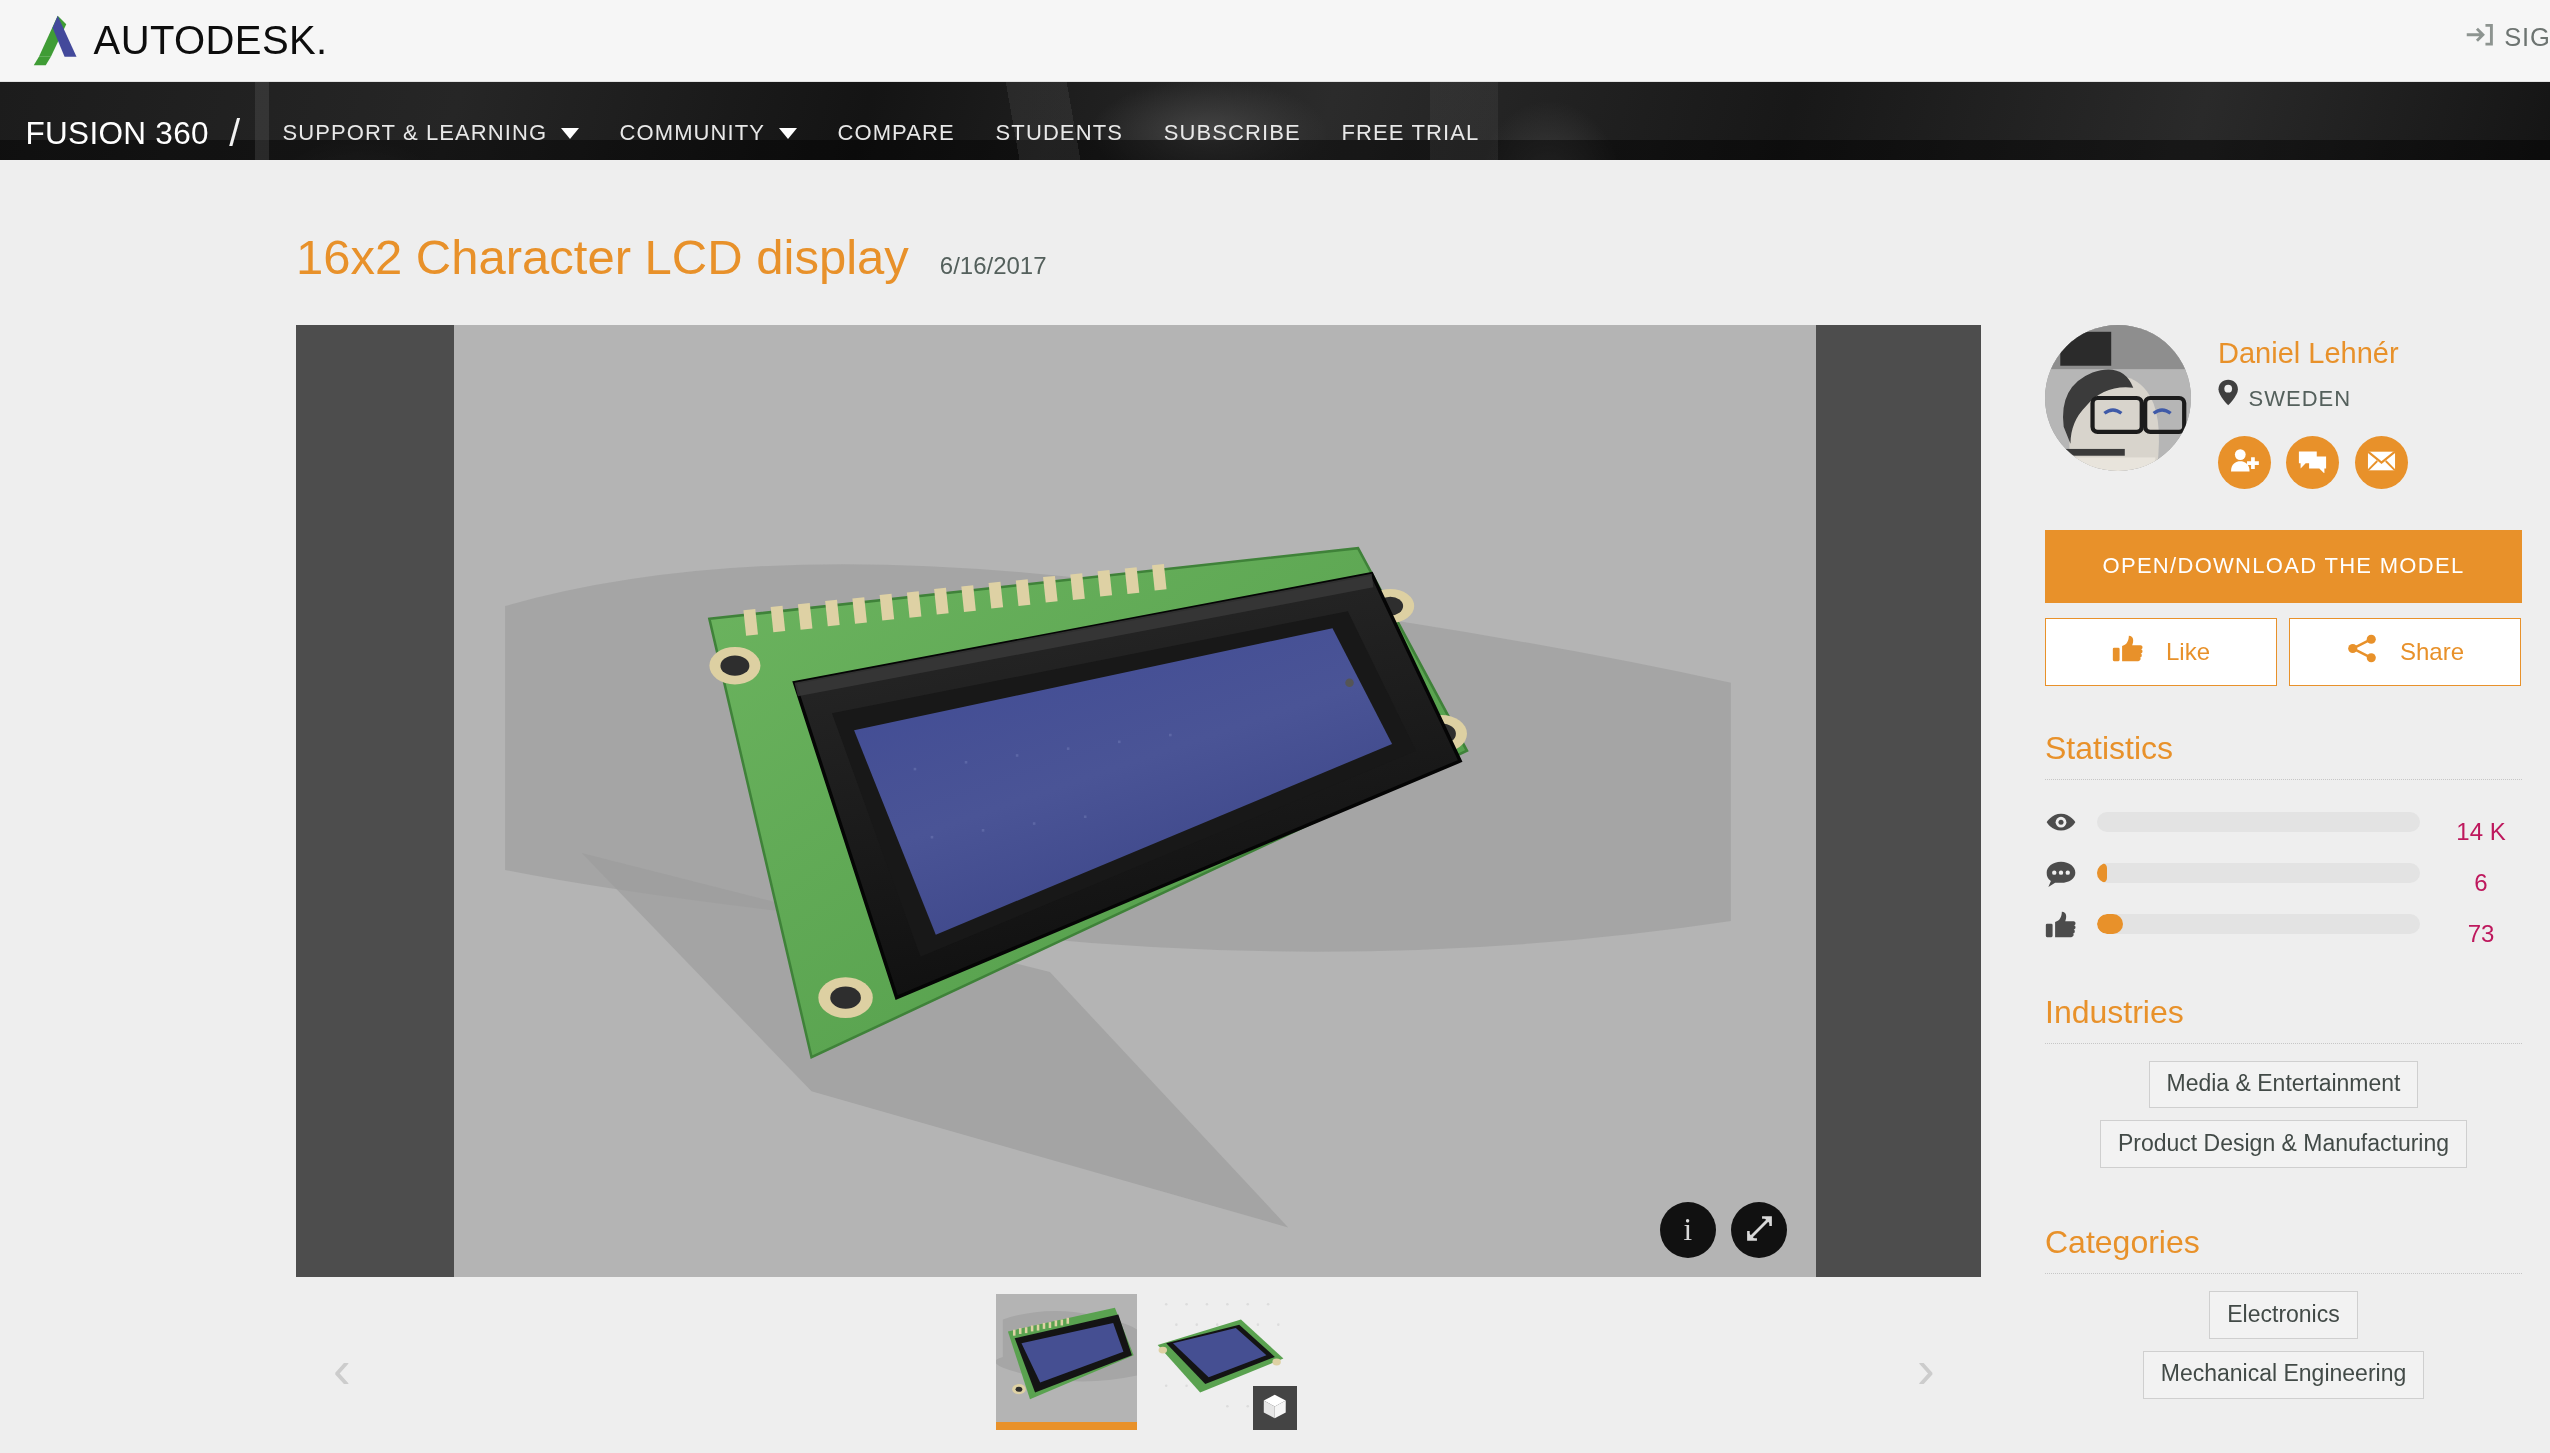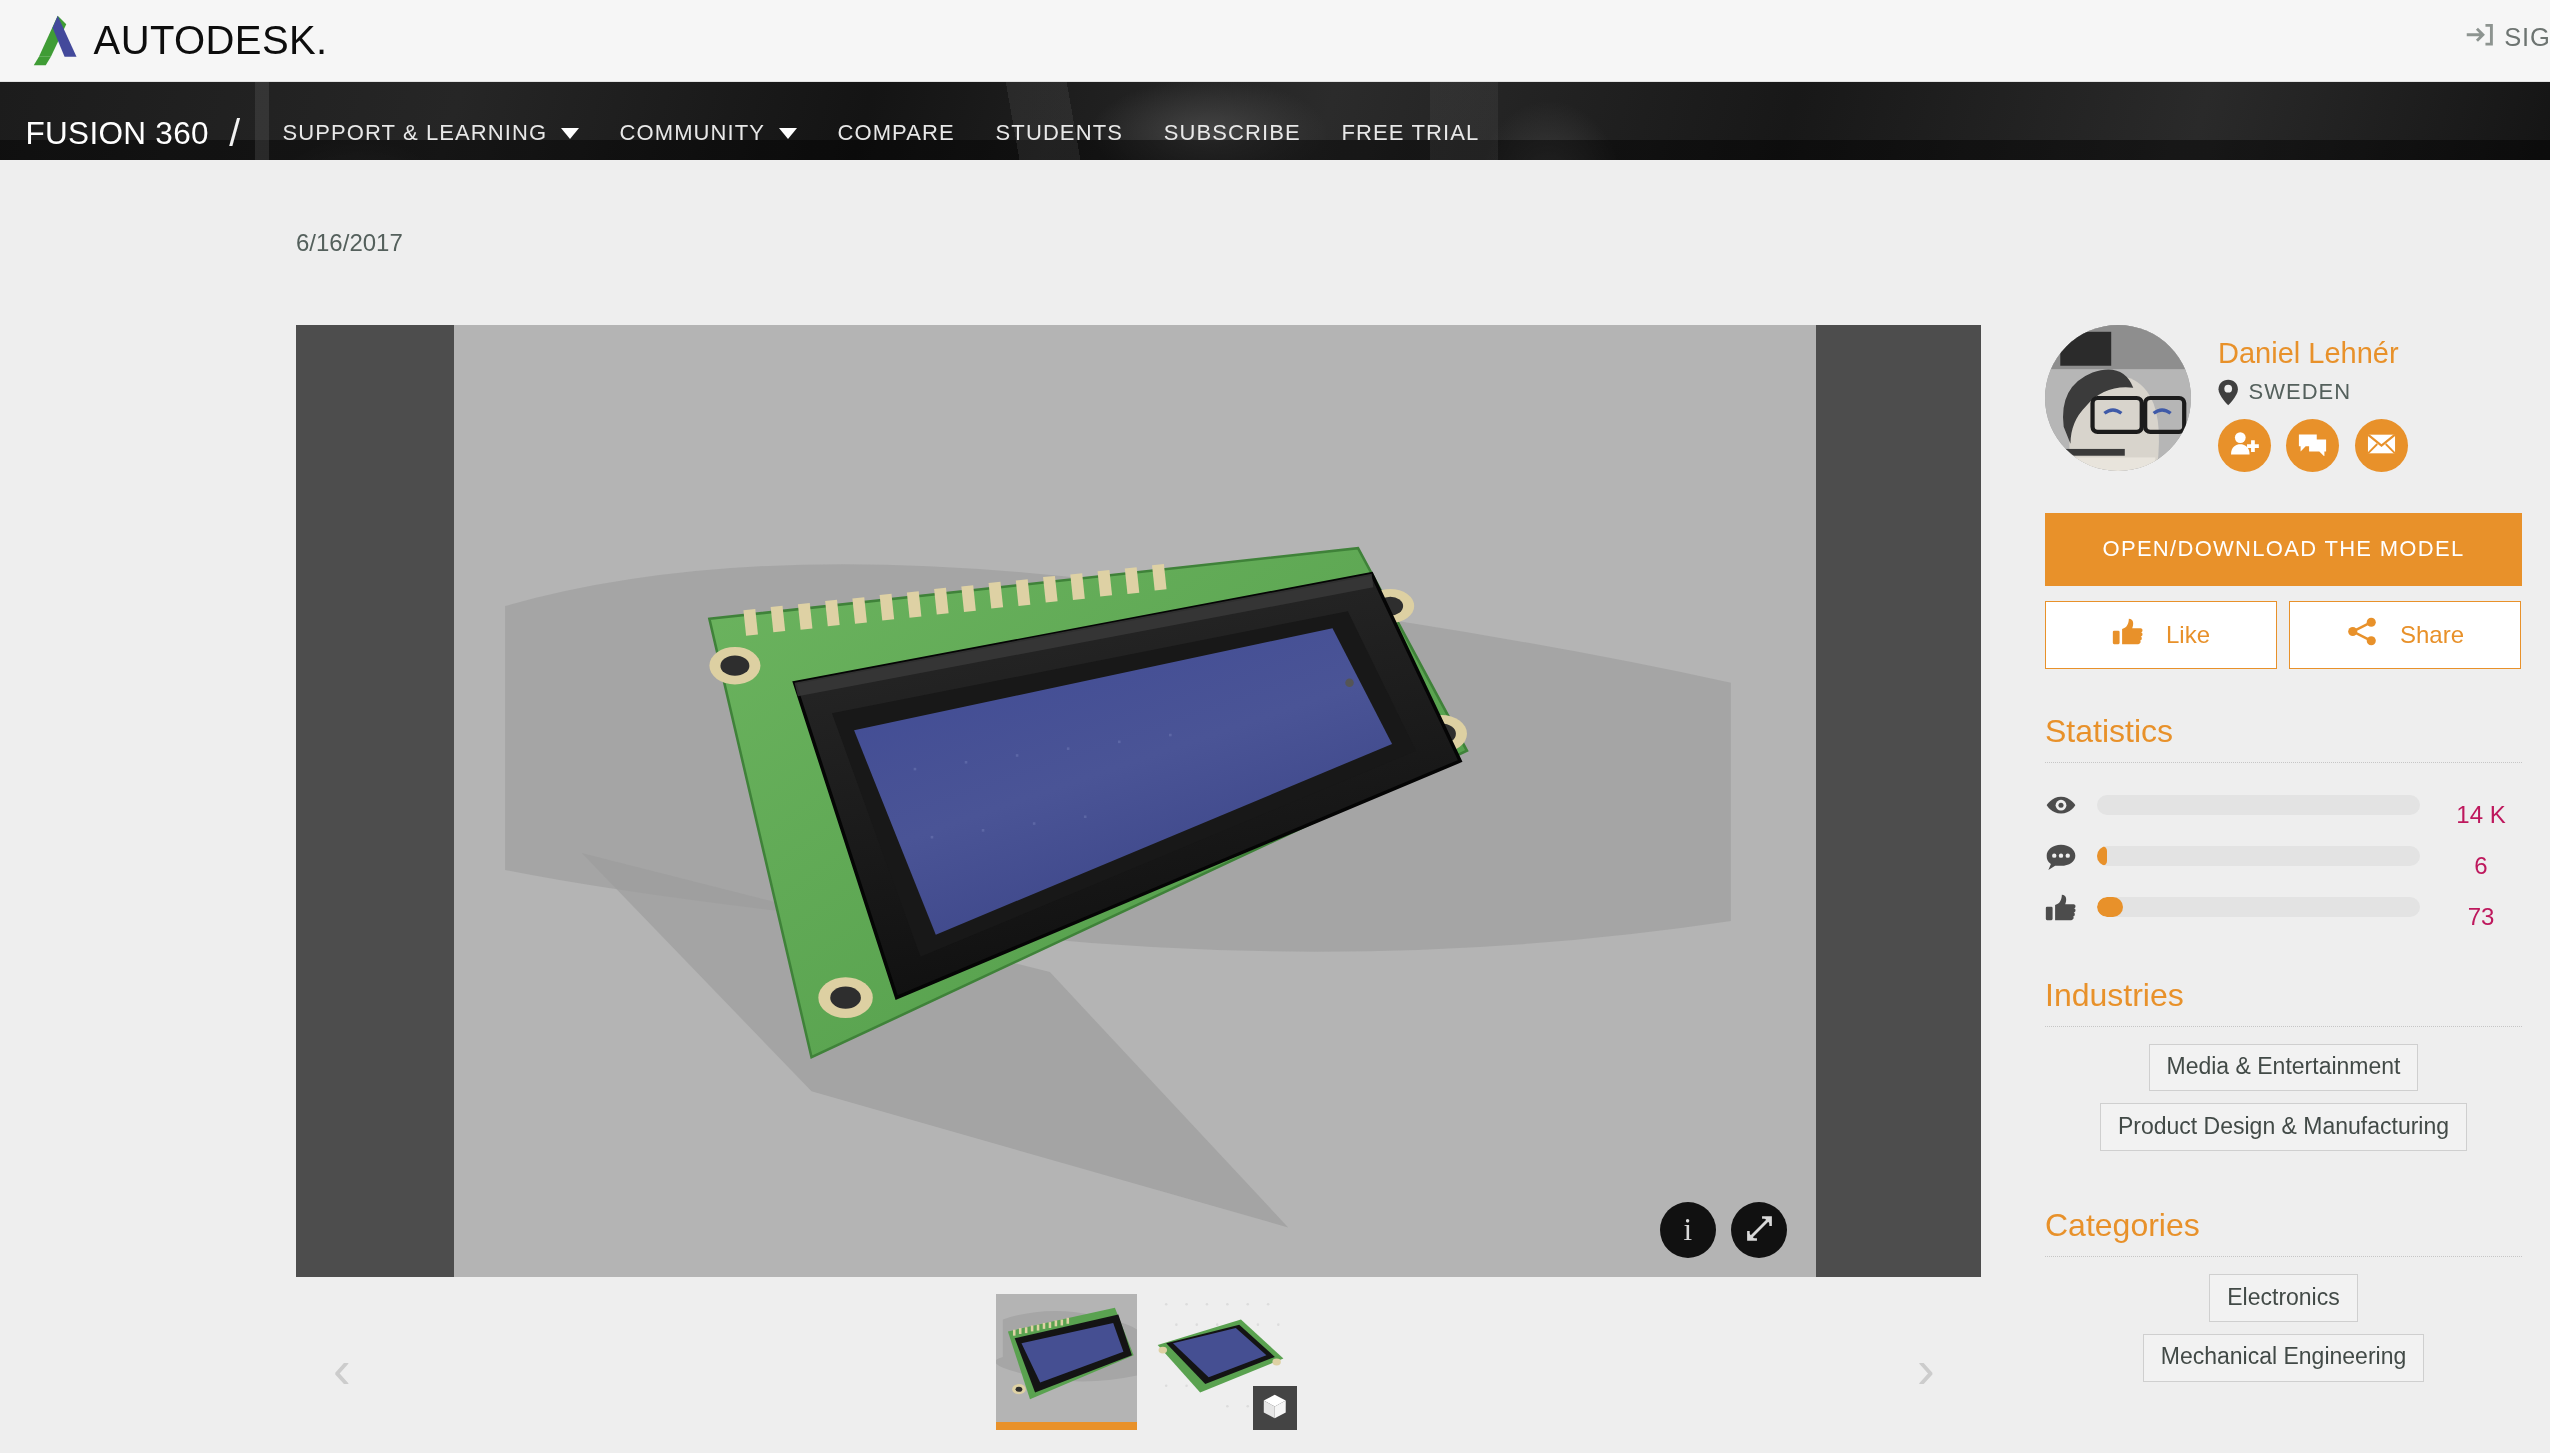--- a/index.html
+++ b/index.html
@@ -253,25 +253,25 @@
     background: #9a9a9a;
     position: relative;
   }
   .author-meta { padding-top: 12px; }
   .author-name {
     color: #e8912a;
     font-size: 29px;
     margin-bottom: 8.5px;
   }
   .author-loc {
-    display: flex; align-items: flex-start; gap: 10.2px;
+    display: flex; align-items: flex-end; gap: 10.2px;
     color: #54605c;
     font-size: 22px;
     letter-spacing: 1px;
-    margin-bottom: 7px;
+    margin-bottom: 24px;
   }
   .social-row { display: flex; gap: 15.3px; }
   .social-btn {
     width: 53px; height: 53px;
     border-radius: 50%;
     background: #e8912a;
     display: flex; align-items: center; justify-content: center;
   }
 
   .btn-primary {
@@ -394,20 +394,21 @@
     </div>
     <div class="nav-item">
       <span>FREE TRIAL</span>
     </div>
   </div>
 </div>
 
 <div class="page">
 
   <div class="title-row">
+    <span class="model-title">16x2 Character LCD display</span>
     <span class="model-date">6/16/2017</span>
   </div>
 
   <div class="viewer">
     <div class="viewer-center">
       <div class="render-stage">
         <svg width="1362" height="952" viewBox="0 0 1600 1118">
           <defs>
             <linearGradient id="lcdScreen" x1="0" y1="0" x2="0.6" y2="1">
               <stop offset="0%" stop-color="#3f4a94"></stop>

